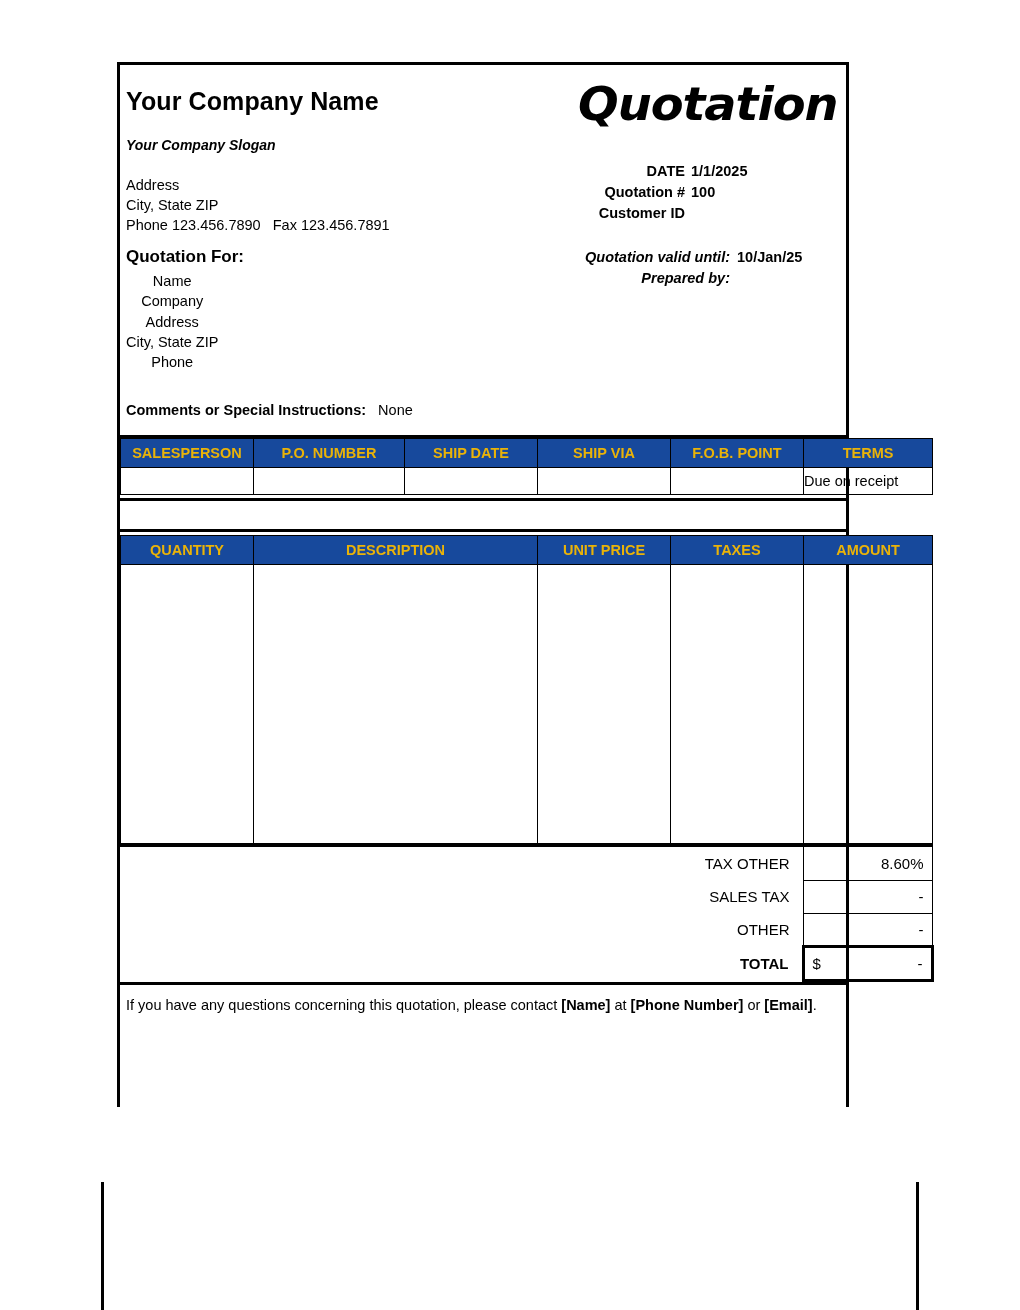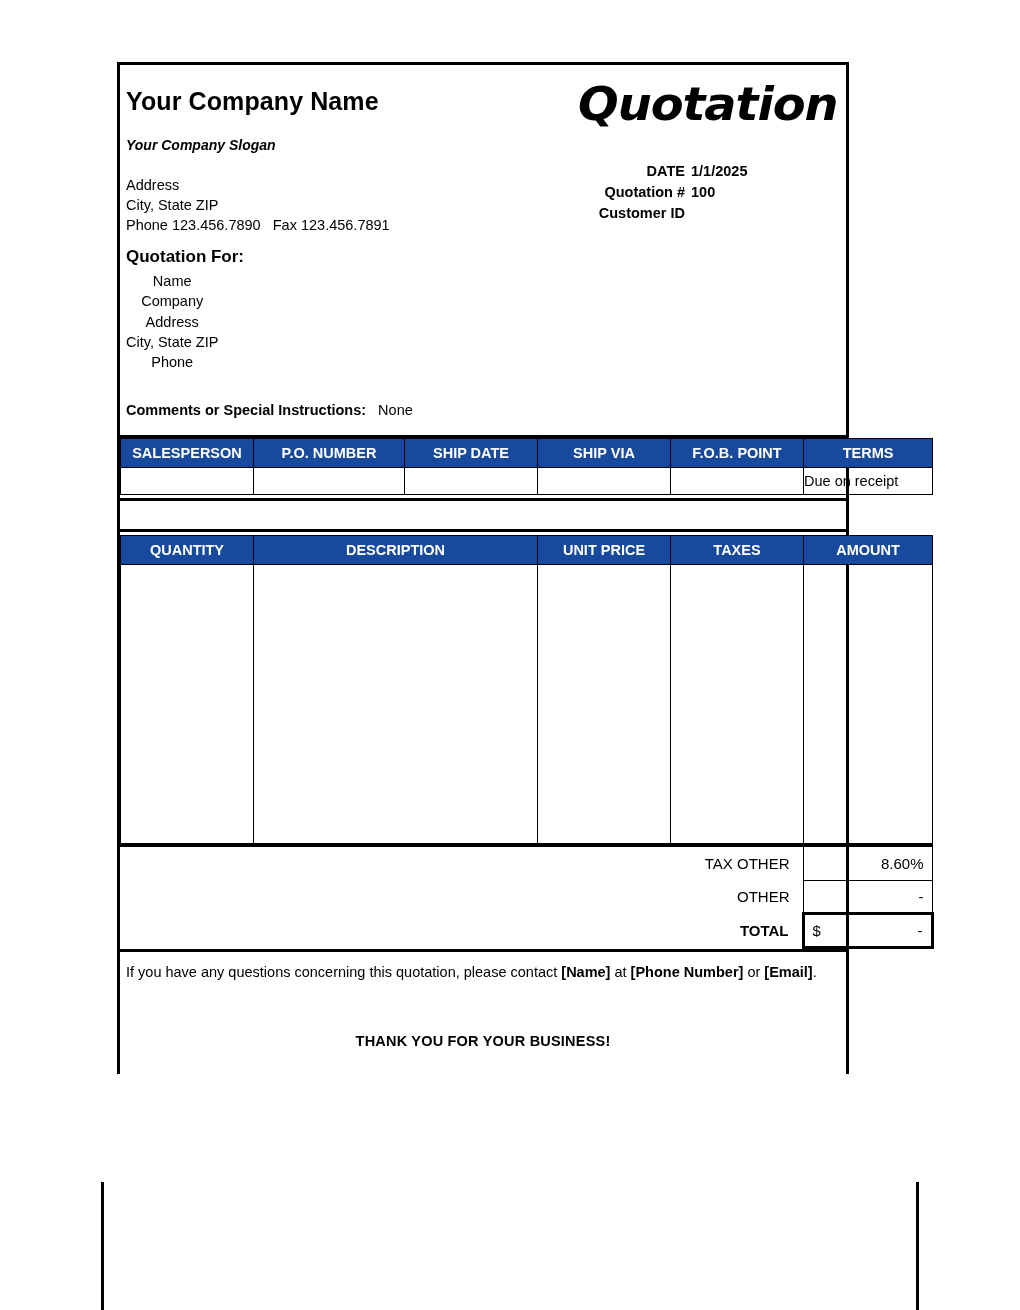--- a/index.html
+++ b/index.html
@@ -153,21 +153,21 @@
     border-collapse: collapse;
     width: 100%;
     table-layout: fixed;
   }
   table.grid td, table.grid th {
     border: 1px solid #000;
     padding: 0;
   }
   .blue-head th {
     background: #17499C;
-    color: #ffffff;
+    color: #eab308;
     font-size: 14.5px;
     font-weight: bold;
     height: 28px;
     text-align: center;
     border: 1px solid #000;
   }
   .data-row td {
     height: 26px;
     font-size: 14.5px;
     padding: 0 4px;
@@ -300,20 +300,30 @@
     <div class="qfor-title">Quotation For:</div>
 
     <div class="qfor-lines">
       <div>Name</div>
       <div>Company</div>
       <div>Address</div>
       <div>City, State ZIP</div>
       <div>Phone</div>
     </div>
 
+    <div class="valid">
+      <div class="valid-row">
+        <span class="valid-label">Quotation valid until:</span>
+        <span class="valid-value">10/Jan/25</span>
+      </div>
+      <div class="valid-row">
+        <span class="valid-label">Prepared by:</span>
+        <span class="valid-value"></span>
+      </div>
+    </div>
 
     <div class="comments">
       <b>Comments or Special Instructions:</b><span class="val">None</span>
     </div>
   </div>
 
   <div class="tbl-wrap">
     <table class="grid">
       <colgroup>
         <col style="width:133px">
@@ -386,38 +396,45 @@
       <tr>
         <td class="tot-blank"></td>
         <td class="tot-label">TAX OTHER</td>
         <td class="tot-val">
           <span class="cur"></span>
           <span class="num">8.60%</span>
         </td>
       </tr>
       <tr>
         <td class="tot-blank"></td>
+        <td class="tot-label">SALES TAX</td>
+        <td class="tot-val">
+          <span class="cur"></span>
+          <span class="num">-</span>
+        </td>
+      </tr>
+      <tr>
+        <td class="tot-blank"></td>
         <td class="tot-label">OTHER</td>
         <td class="tot-val">
           <span class="cur"></span>
           <span class="num">-</span>
         </td>
       </tr>
       <tr class="total-row">
         <td class="tot-blank"></td>
         <td class="tot-label">TOTAL</td>
         <td class="tot-val">
           <span class="cur">$</span>
           <span class="num">-</span>
         </td>
       </tr>
     </tbody>
   </table>
 
   <div class="footer">
     <div class="contact-line"><span>If you have any questions concerning this quotation, please contact </span><b>[Name]</b><span> at </span><b>[Phone Number]</b><span> or </span><b>[Email]</b><span>.</span></div>
 
-    <div class="thanks">THANK YOU FOR YOUR BUSINESS!</div>
   </div>
 
 </div>
 
 <div id="doc-tail"></div>
 
 </body></html>

